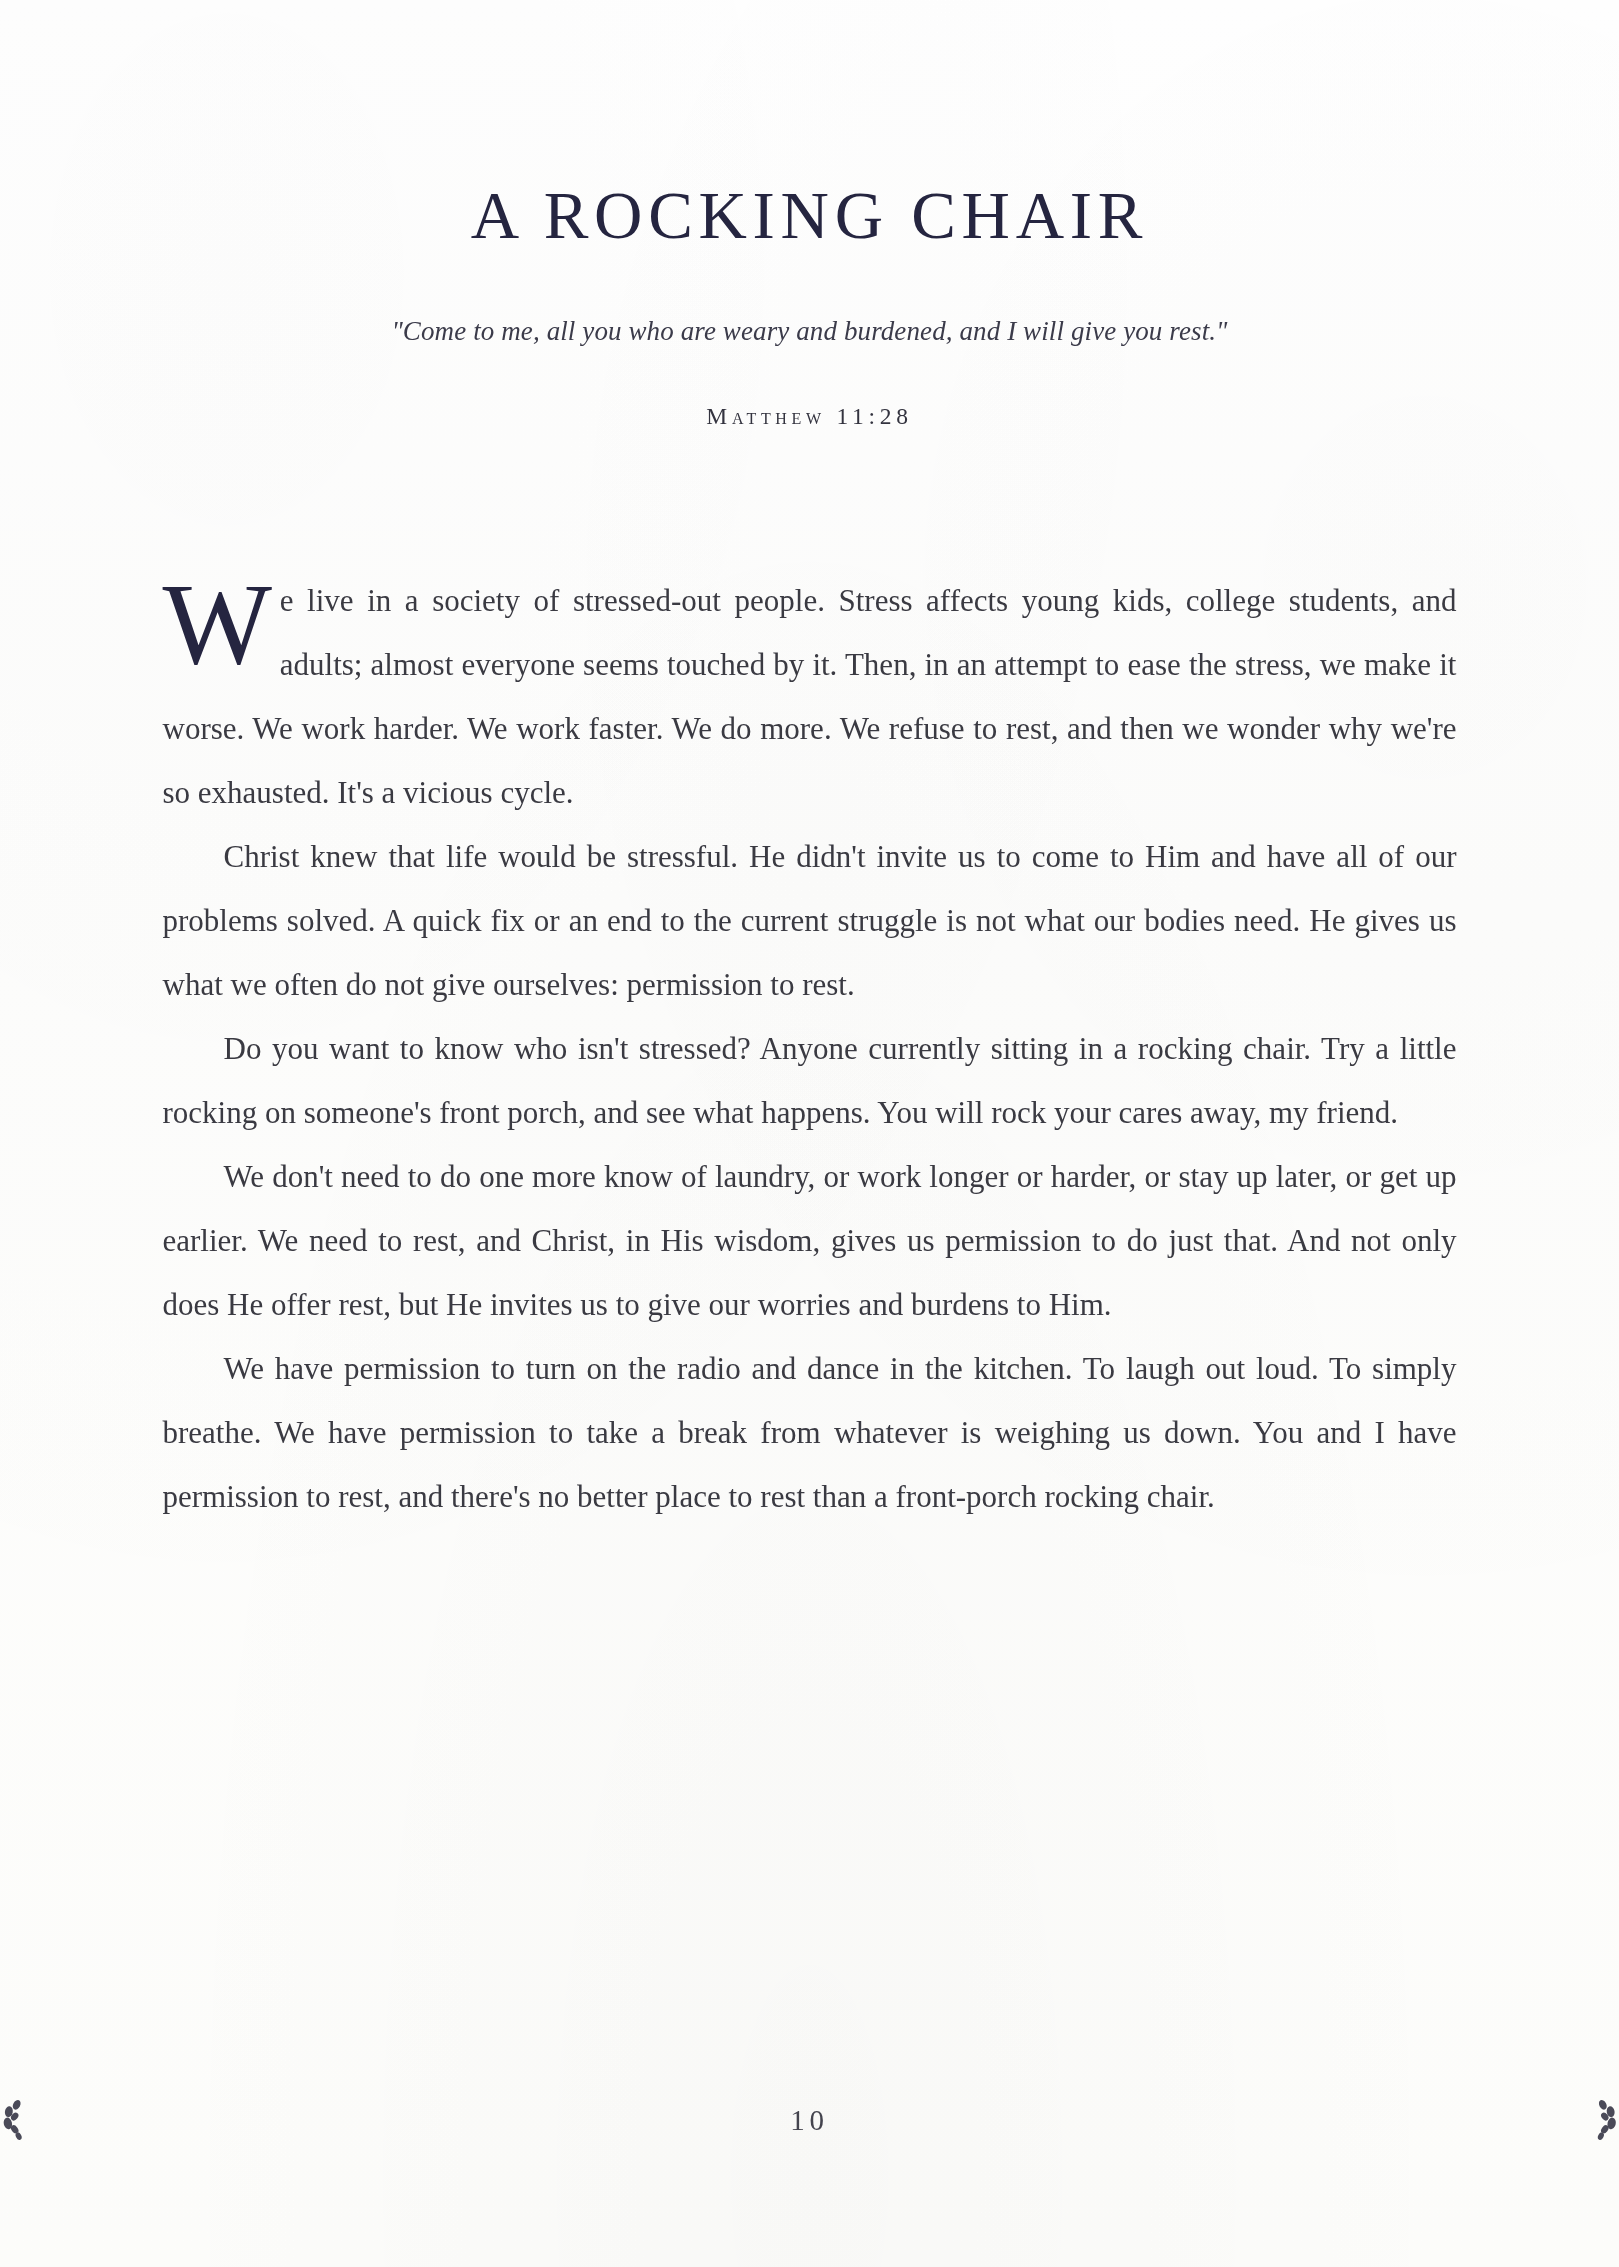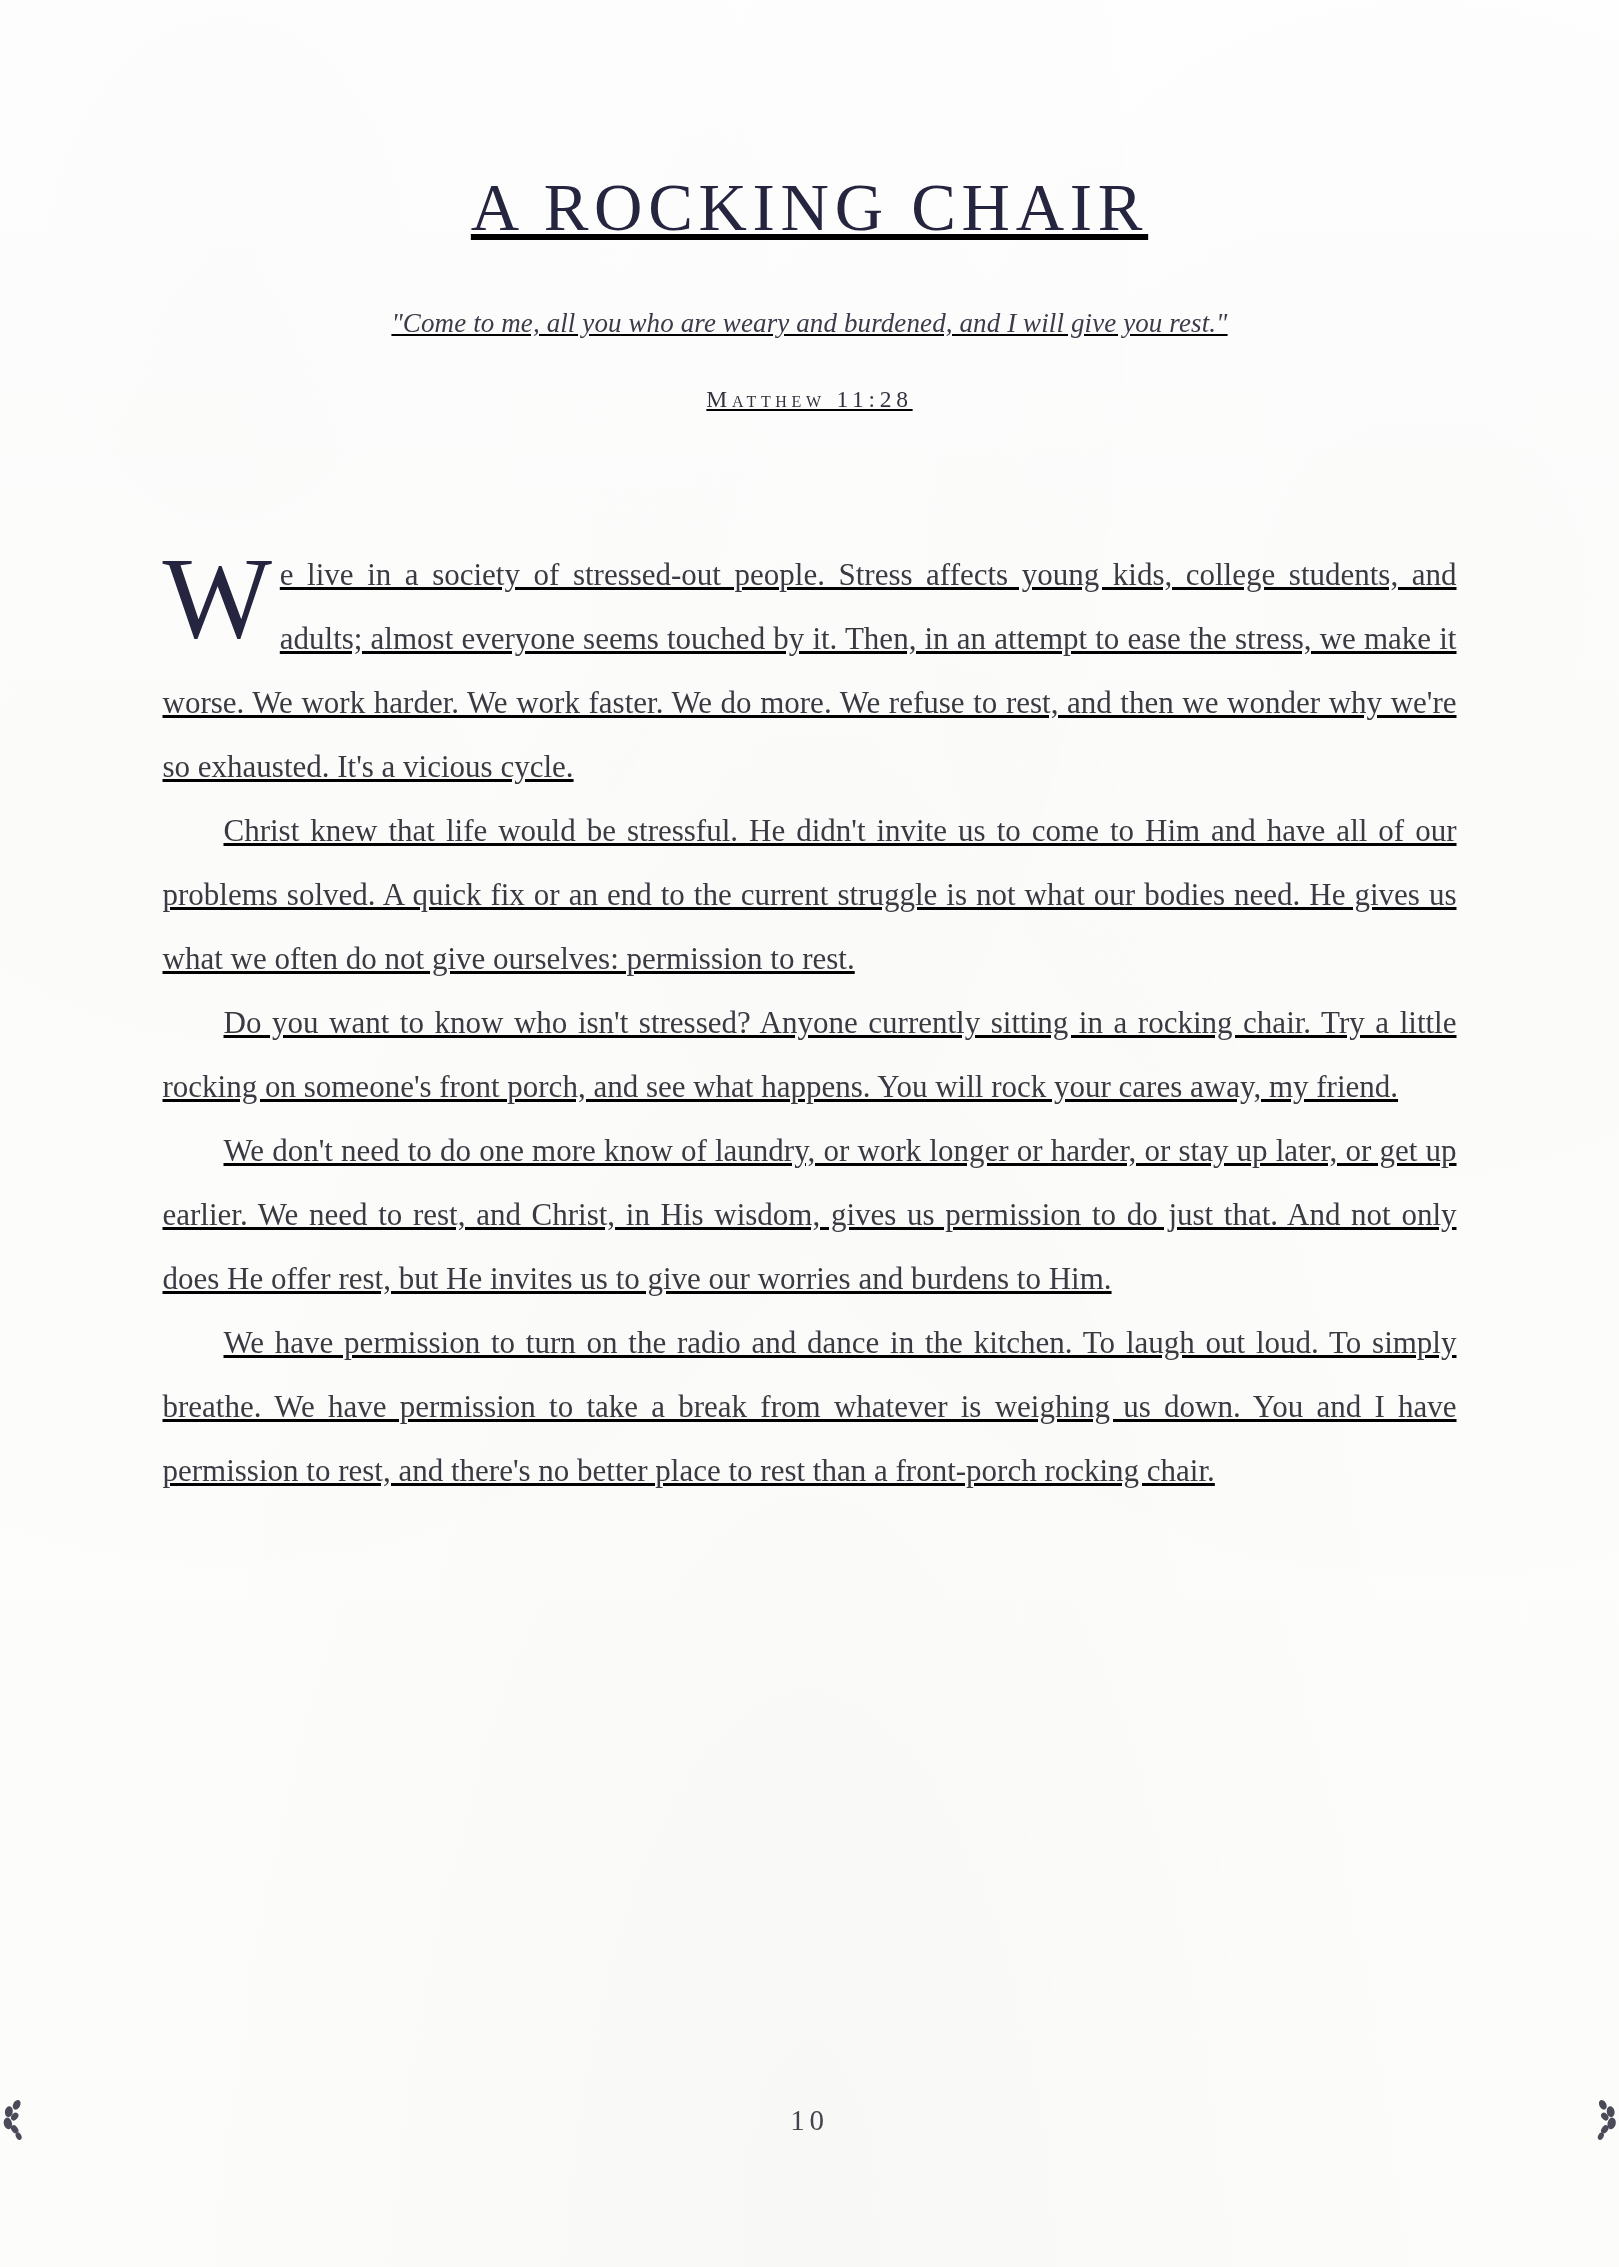--- a/index.html
+++ b/index.html
@@ -27,22 +27,21 @@
     background:
       radial-gradient(ellipse at 14% 12%, rgba(0,0,0,0.012) 0%, rgba(0,0,0,0) 55%),
       radial-gradient(ellipse at 88% 26%, rgba(0,0,0,0.010) 0%, rgba(0,0,0,0) 50%),
       radial-gradient(ellipse at 50% 96%, rgba(0,0,0,0.014) 0%, rgba(0,0,0,0) 60%),
       linear-gradient(180deg, #ffffff 0%, #fdfdfc 40%, #fcfcfa 100%);
   }
 
   .content {
     position: relative;
     z-index: 2;
-    padding: 0;
-    text-decoration: underline;
+    padding: 8px;
   }
 
   
   .chapter-title {
     margin: 0;
     padding-top: 174px;
     text-align: center;
     font-family: "Liberation Serif", "DejaVu Serif", serif;
     font-size: 67px;
     font-weight: 400;
@@ -59,21 +58,21 @@
     text-align: center;
     font-family: "Liberation Serif", "DejaVu Serif", serif;
     font-style: italic;
     font-size: 27px;
     letter-spacing: 0.004em;
     color: #3b3b4a;
     line-height: 1.3;
   }
 
   .epigraph-ref {
-    margin: 8px;
+    margin: 17px;
     padding-top: 36px;
     text-align: center;
     font-family: "Liberation Serif", "DejaVu Serif", serif;
     font-size: 23.5px;
     font-variant: small-caps;
     letter-spacing: 0.20em;
     color: #33333f;
     line-height: 1.2;
   }
 

